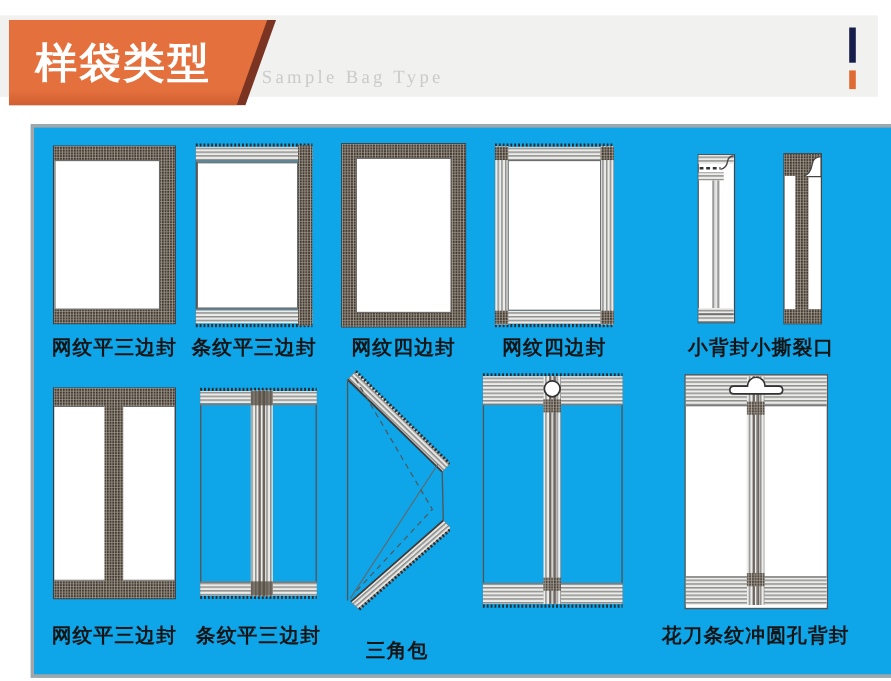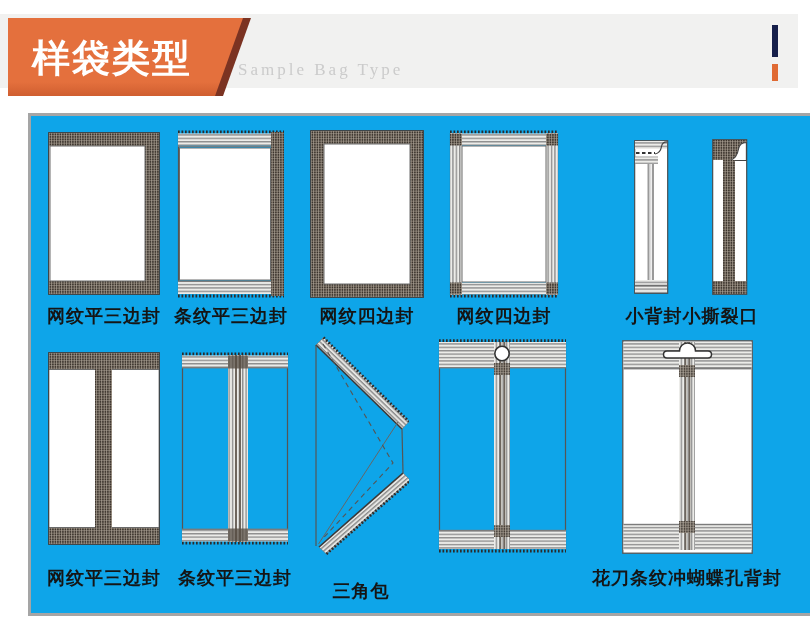--- a/index.html
+++ b/index.html
@@ -224,16 +224,16 @@
 
     <div class="bag-label" style="left:73px;top:188px">网纹平三边封</div>
     <div class="bag-label" style="left:200px;top:188px">条纹平三边封</div>
     <div class="bag-label" style="left:336px;top:188px">网纹四边封</div>
     <div class="bag-label" style="left:473px;top:188px">网纹四边封</div>
     <div class="bag-label" style="left:661px;top:188px">小背封小撕裂口</div>
 
     <div class="bag-label" style="left:73px;top:450px">网纹平三边封</div>
     <div class="bag-label" style="left:204px;top:450px">条纹平三边封</div>
     <div class="bag-label" style="left:330px;top:463px">三角包</div>
-    <div class="bag-label" style="left:656px;top:450px">花刀条纹冲蝴蝶孔背封</div>
+    <div class="bag-label" style="left:656px;top:450px">花刀条纹冲圆孔背封</div>
 
   </div>
 </div>
 
 </body></html>

